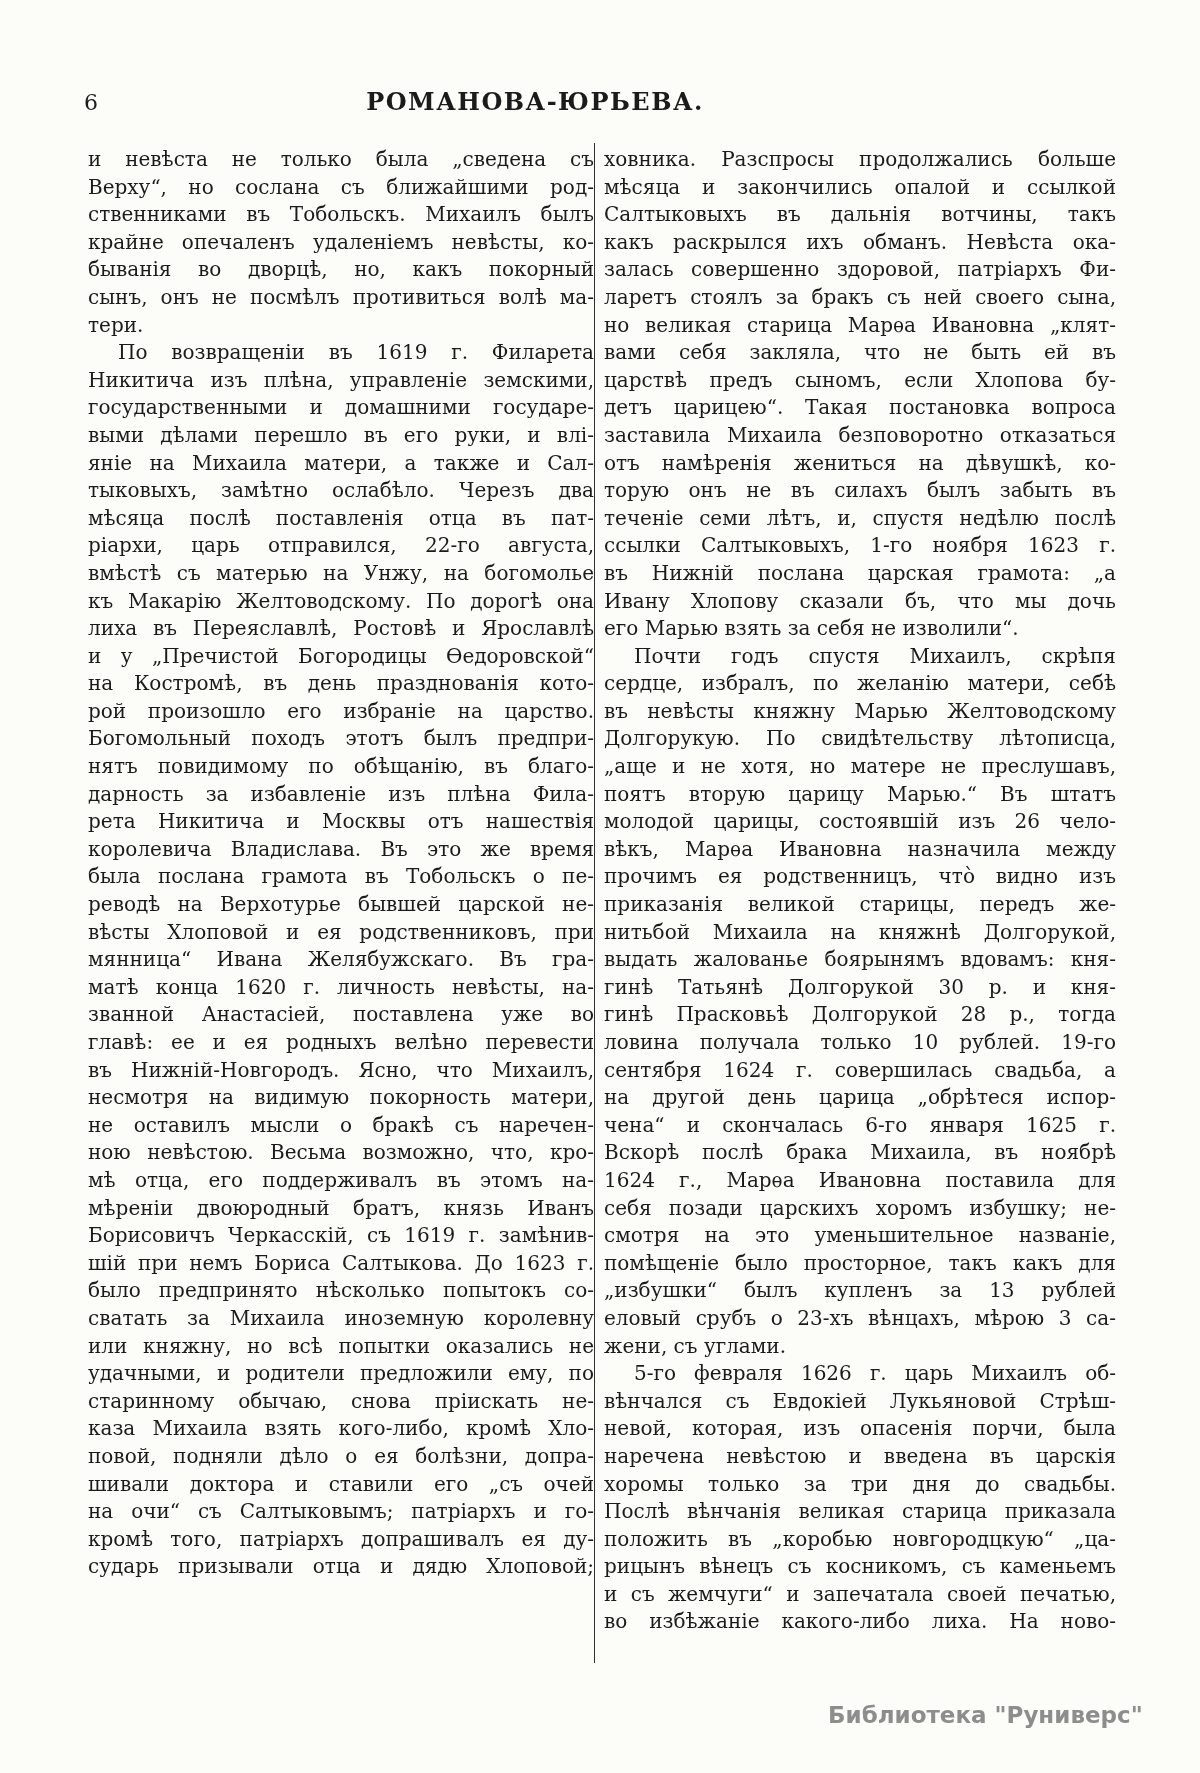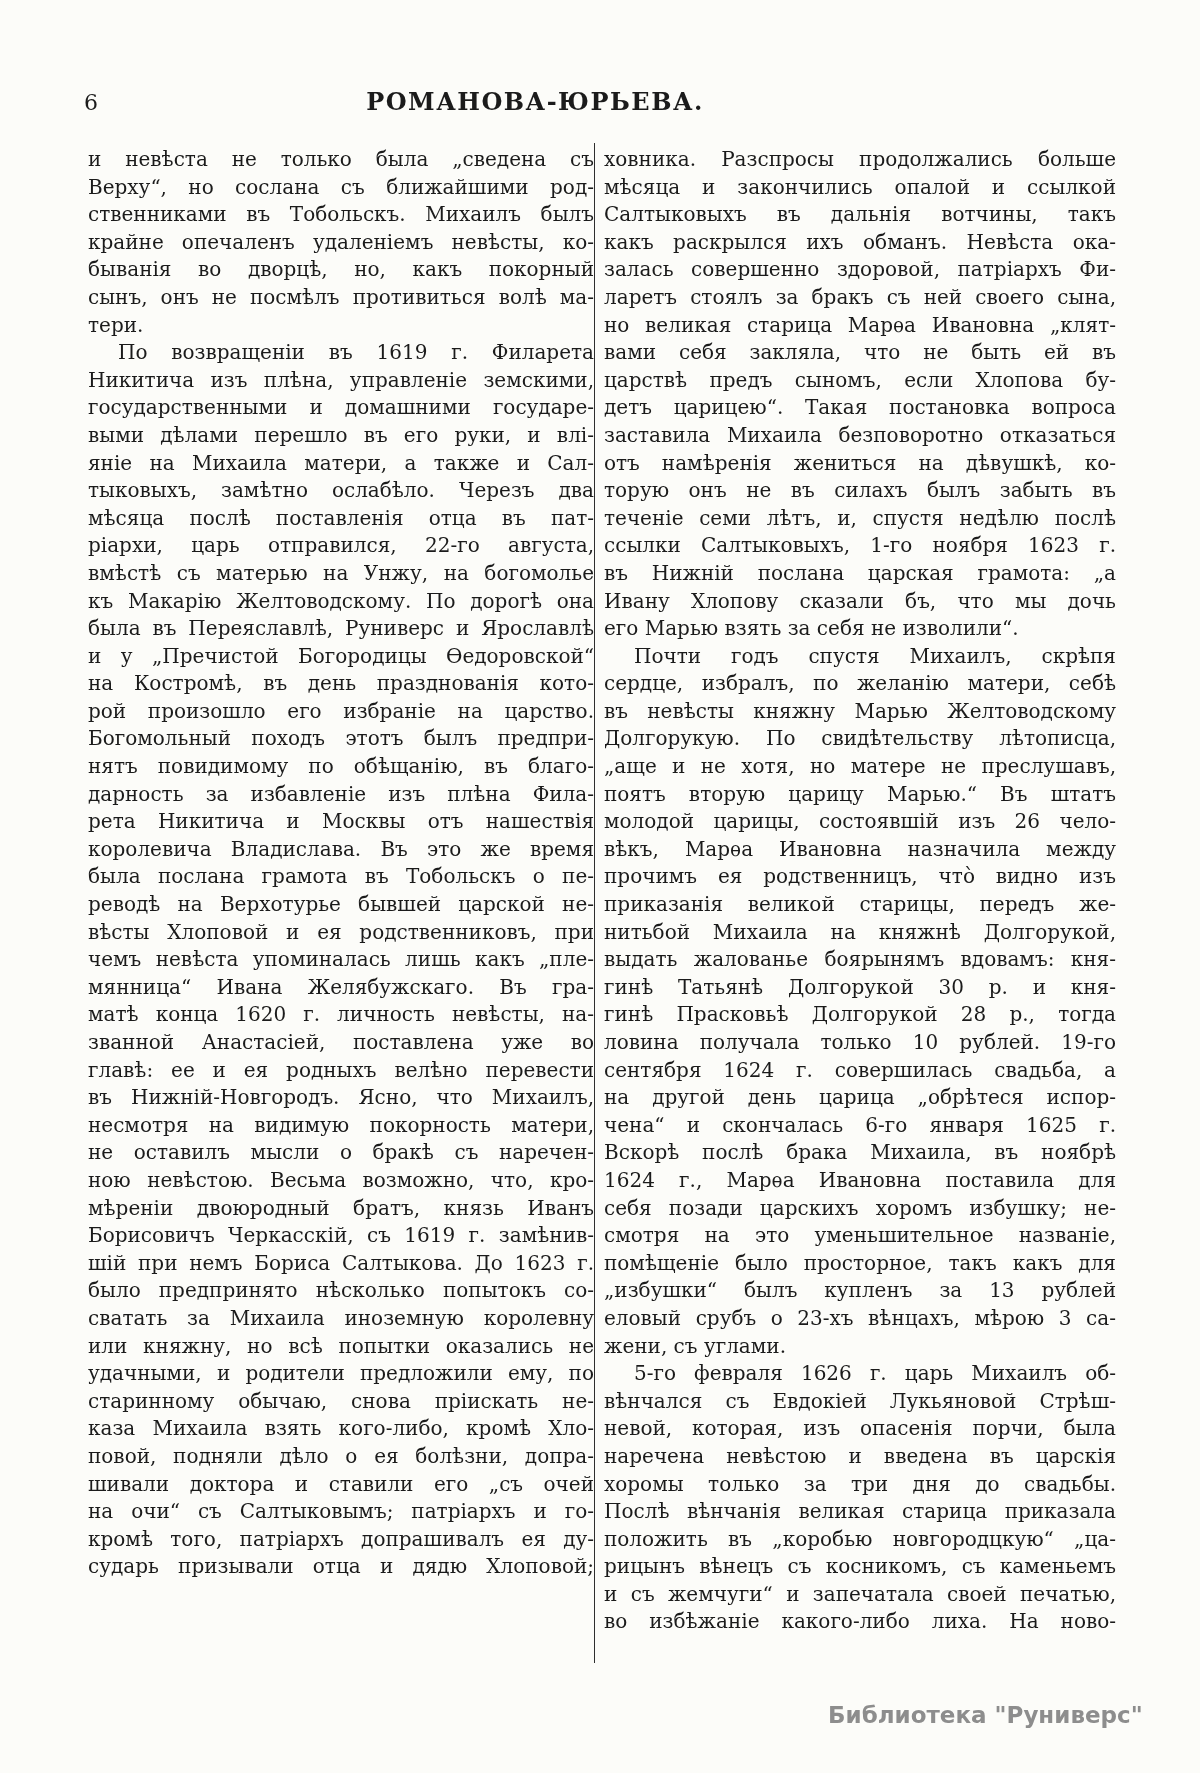--- a/index.html
+++ b/index.html
@@ -90,41 +90,41 @@
     <div class="line indent">По возвращеніи въ 1619 г. Филарета</div>
     <div class="line">Никитича изъ плѣна, управленіе земскими,</div>
     <div class="line">государственными и домашними государе-</div>
     <div class="line">выми дѣлами перешло въ его руки, и влі-</div>
     <div class="line">яніе на Михаила матери, а также и Сал-</div>
     <div class="line">тыковыхъ, замѣтно ослабѣло. Черезъ два</div>
     <div class="line">мѣсяца послѣ поставленія отца въ пат-</div>
     <div class="line">ріархи, царь отправился, 22-го августа,</div>
     <div class="line">вмѣстѣ съ матерью на Унжу, на богомолье</div>
     <div class="line">къ Макарію Желтоводскому. По дорогѣ она</div>
-    <div class="line">была въ Переяславлѣ, Руниверс и Ярославлѣ</div>
+    <div class="line">лиха въ Переяславлѣ, Ростовѣ и Ярославлѣ</div>
     <div class="line">и у „Пречистой Богородицы Ѳедоровской“</div>
     <div class="line">на Костромѣ, въ день празднованія кото-</div>
     <div class="line">рой произошло его избраніе на царство.</div>
     <div class="line">Богомольный походъ этотъ былъ предпри-</div>
     <div class="line">нятъ повидимому по обѣщанію, въ благо-</div>
     <div class="line">дарность за избавленіе изъ плѣна Фила-</div>
     <div class="line">рета Никитича и Москвы отъ нашествія</div>
     <div class="line">королевича Владислава. Въ это же время</div>
     <div class="line">была послана грамота въ Тобольскъ о пе-</div>
     <div class="line">реводѣ на Верхотурье бывшей царской не-</div>
     <div class="line">вѣсты Хлоповой и ея родственниковъ, при</div>
-    <div class="line">чемъ невѣста упоминалась лишь какъ „пле-</div>
     <div class="line">мянница“ Ивана Желябужскаго. Въ гра-</div>
     <div class="line">матѣ конца 1620 г. личность невѣсты, на-</div>
     <div class="line">званной Анастасіей, поставлена уже во</div>
     <div class="line">главѣ: ее и ея родныхъ велѣно перевести</div>
     <div class="line">въ Нижній-Новгородъ. Ясно, что Михаилъ,</div>
     <div class="line">несмотря на видимую покорность матери,</div>
     <div class="line">не оставилъ мысли о бракѣ съ наречен-</div>
     <div class="line">ною невѣстою. Весьма возможно, что, кро-</div>
+    <div class="line">мѣ отца, его поддерживалъ въ этомъ на-</div>
     <div class="line">мѣреніи двоюродный братъ, князь Иванъ</div>
     <div class="line">Борисовичъ Черкасскій, съ 1619 г. замѣнив-</div>
     <div class="line">шій при немъ Бориса Салтыкова. До 1623 г.</div>
     <div class="line">было предпринято нѣсколько попытокъ со-</div>
     <div class="line">сватать за Михаила иноземную королевну</div>
     <div class="line">или княжну, но всѣ попытки оказались не</div>
     <div class="line">удачными, и родители предложили ему, по</div>
     <div class="line">старинному обычаю, снова пріискать не-</div>
     <div class="line">каза Михаила взять кого-либо, кромѣ Хло-</div>
     <div class="line">повой, подняли дѣло о ея болѣзни, допра-</div>

